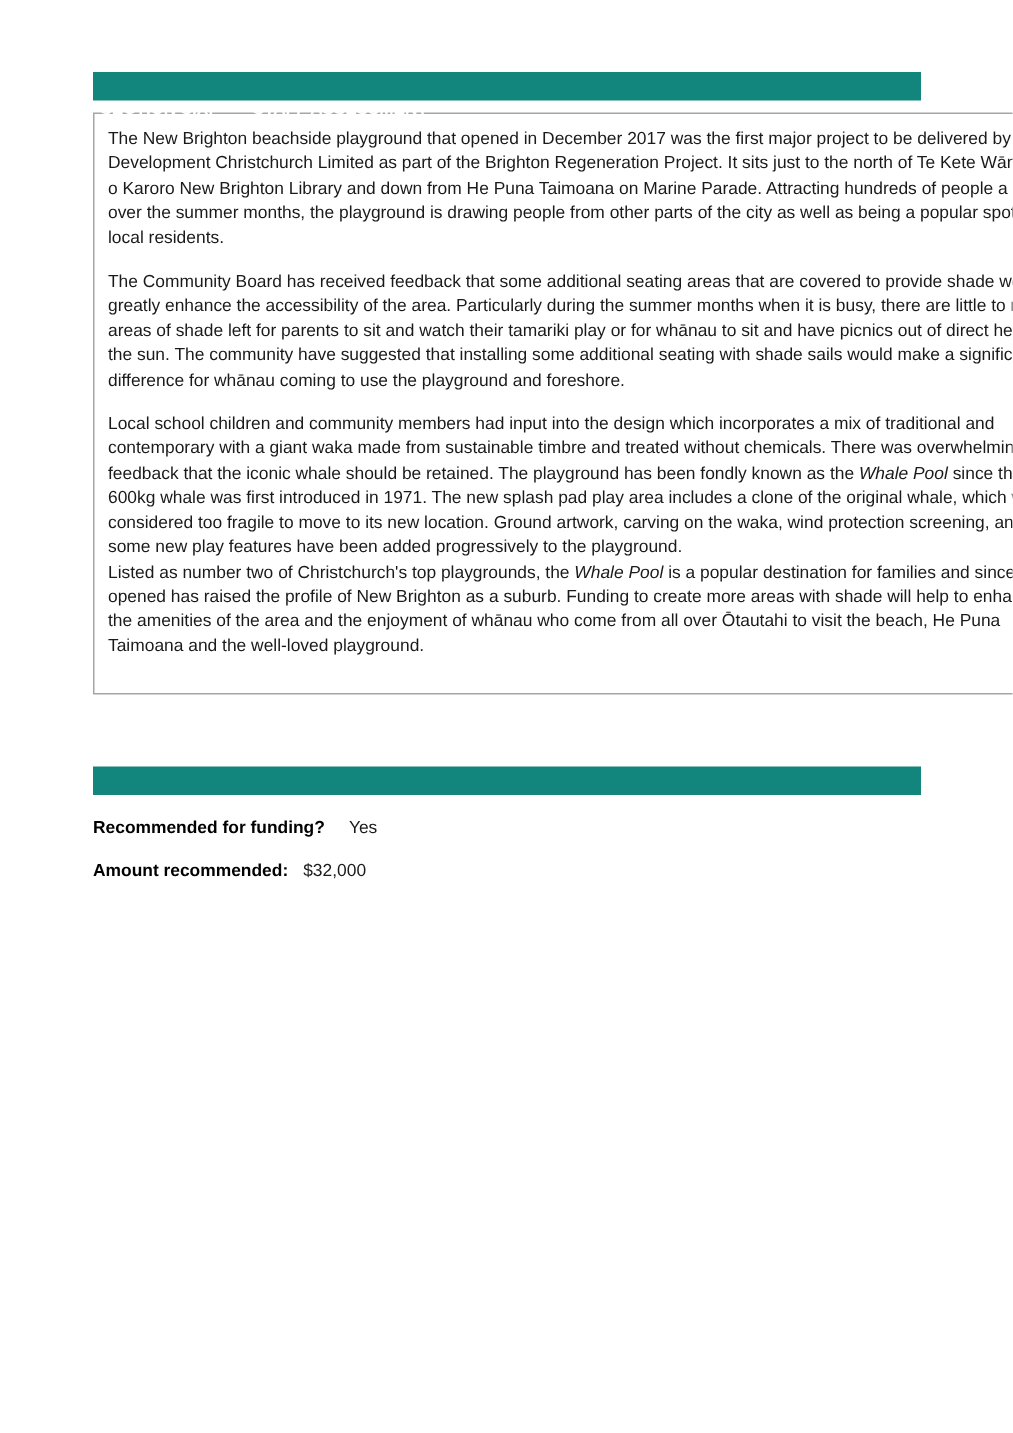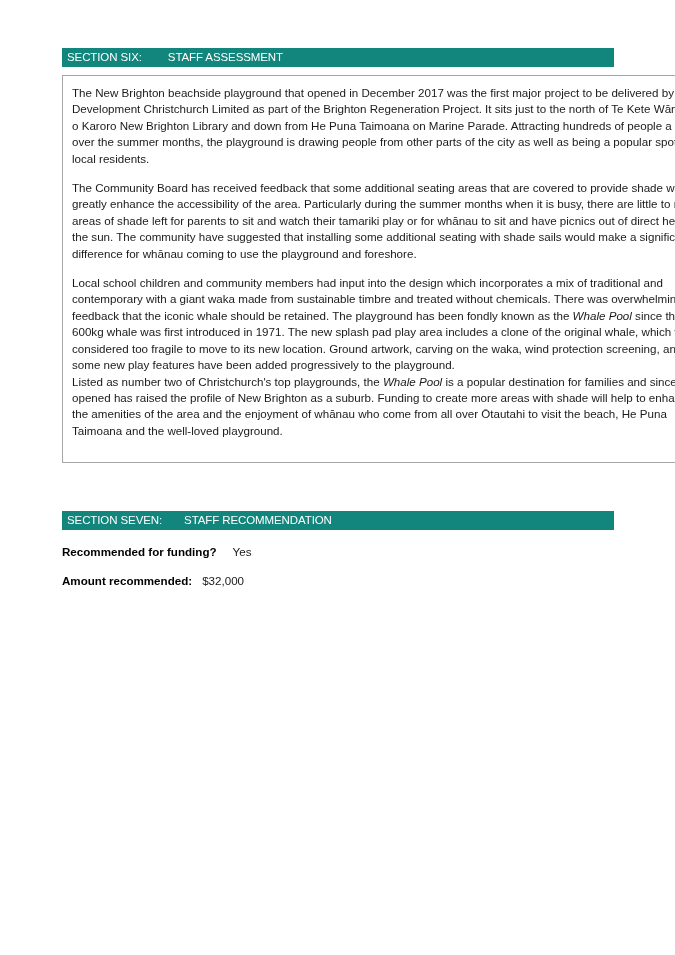--- a/index.html
+++ b/index.html
@@ -26,23 +26,23 @@
     top: 48px;
     width: 552px;
   }
 
   
   .section-bar {
     background: #12857d;
     color: #ffffff;
     height: 19px;
     line-height: 19px;
-    padding: 0 0 0 5px;
+    padding: 16px 0 0 5px;
     font-size: 11.5px;
-    font-weight: normal;
+    font-weight: bold;
     letter-spacing: -0.1px;
     white-space: nowrap;
     box-sizing: border-box;
   }
   .section-bar .bar-label {
     display: inline-block;
   }
   .section-bar .bar-title {
     display: inline-block;
     margin-left: 26px;

